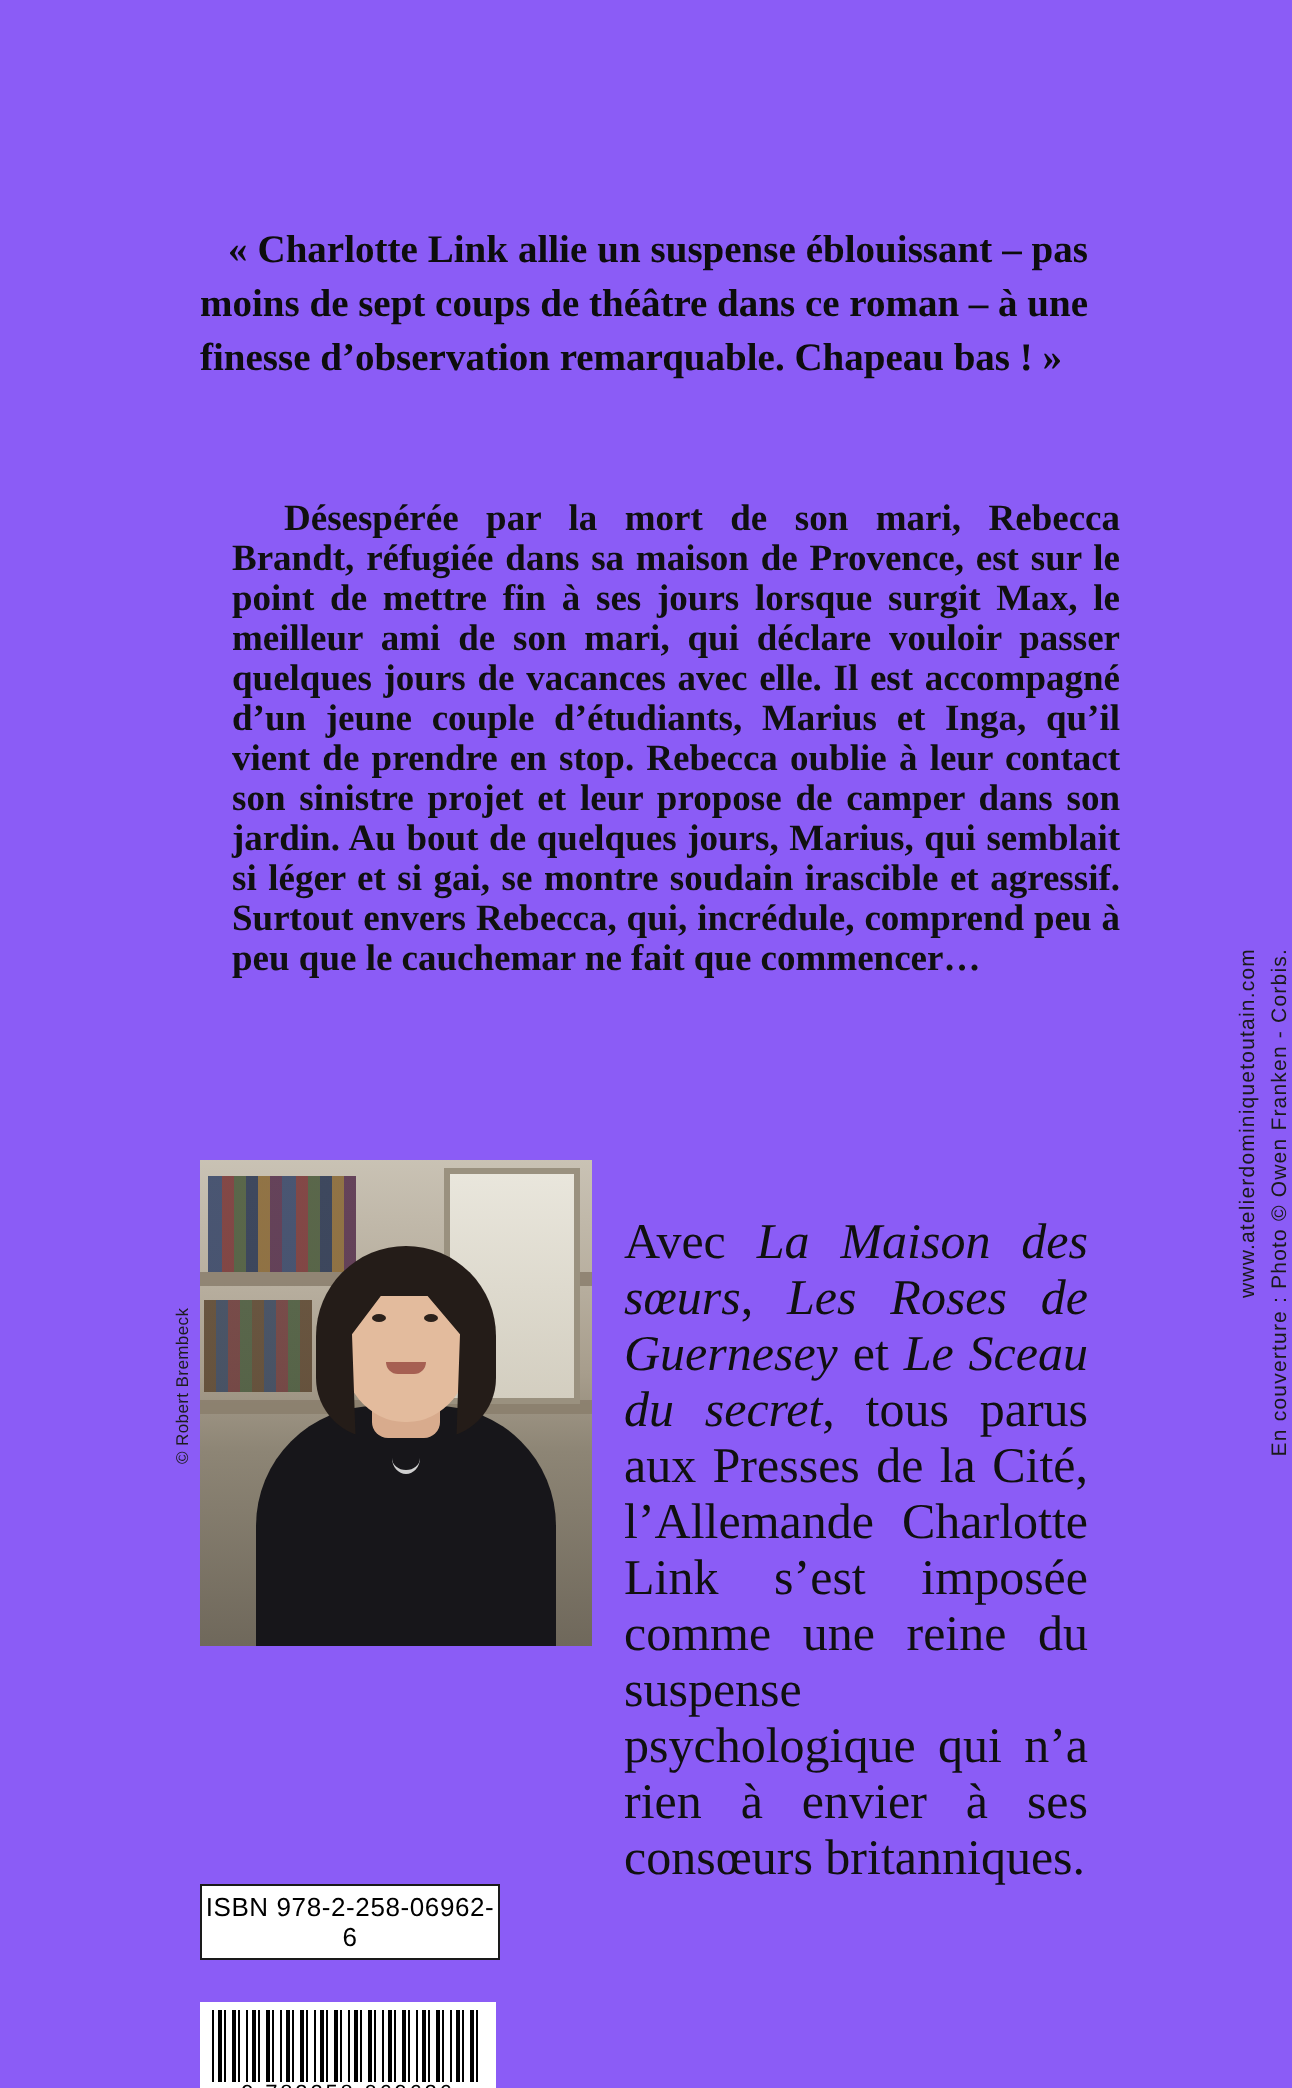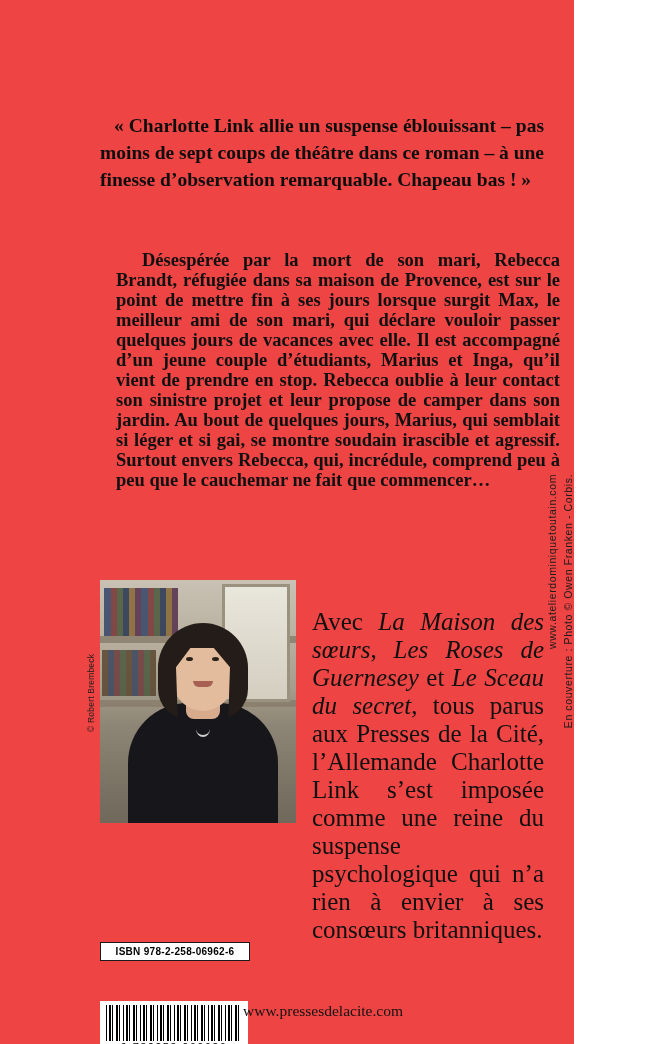--- a/index.html
+++ b/index.html
@@ -12,23 +12,23 @@
     background: #ffffff;
     font-family: "Liberation Serif", serif;
     color: #111111;
     overflow: hidden;
     position: relative;
   }
 
   .page {
     position: absolute;
     left: 0; top: 0;
-    width: 574px;
+    width: 646px;
     height: 1044px;
-    background: #ef4444;
+    background: #8b5cf6;
   }
 
   
   .quote-block {
     position: absolute;
     left: 100px;
     top: 112px;
     width: 444px;
   }
   .quote-text {
@@ -269,25 +269,24 @@
   
   .isbn-box {
     position: absolute;
     left: 100px;
     top: 942px;
     width: 148px;
     border: 1px solid #1a1a1a;
     background: #ffffff;
     text-align: center;
     font-family: "Liberation Sans", sans-serif;
-    font-size: 10px;
+    font-size: 13px;
     letter-spacing: .3px;
     padding: 3px 0 3px 0;
     color: #000;
-    font-weight: bold;
   }
   .barcode {
     position: absolute;
     left: 100px;
     top: 1001px;
     width: 148px;
     height: 52px;
     background: #ffffff;
   }
   .barcode .bars {
@@ -367,15 +366,14 @@
 
   <div class="side-text">En couverture : Photo © Owen Franken - Corbis.</div>
   <div class="side-text-2">www.atelierdominiquetoutain.com</div>
 
   <div class="isbn-box">ISBN 978-2-258-06962-6</div>
   <div class="barcode">
     <div class="bars"></div>
     <div class="digits">9 782258 069626</div>
   </div>
 
-  <div class="website">www.pressesdelacite.com</div>
 
 </div>
 
 </body></html>

